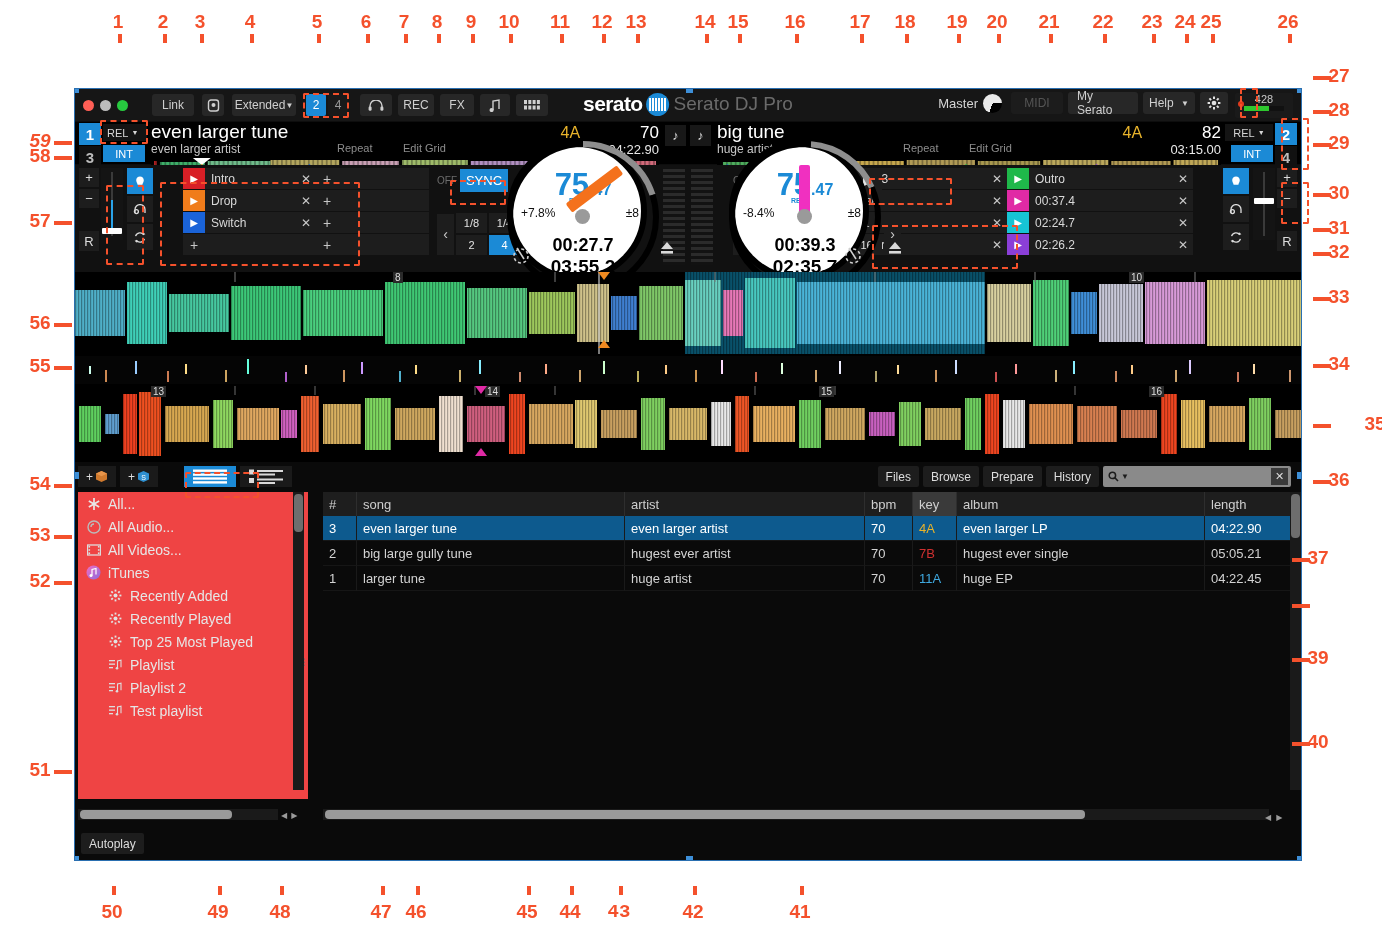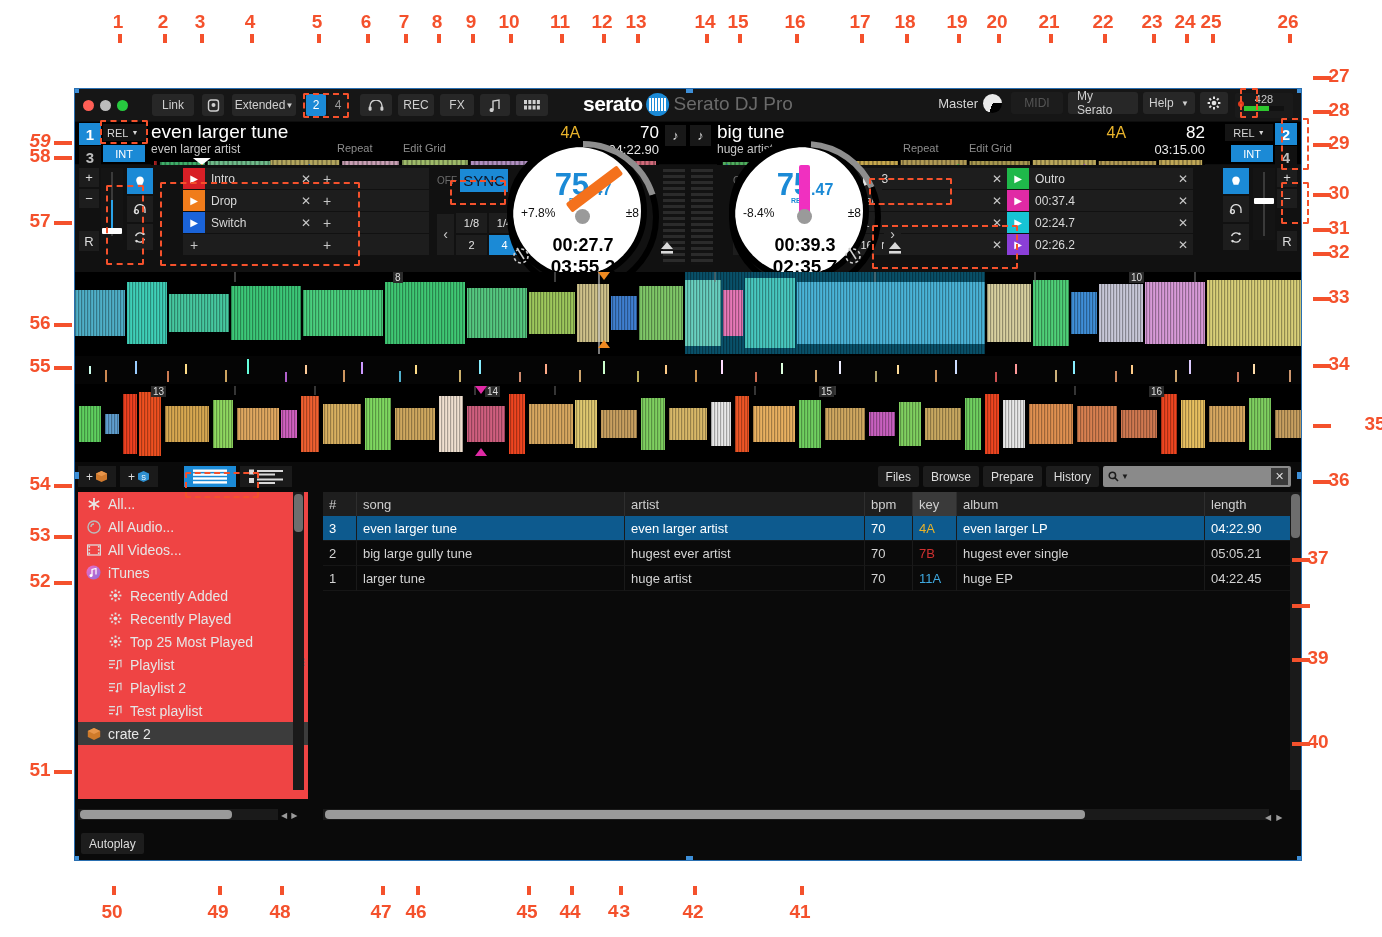--- a/index.html
+++ b/index.html
@@ -94,21 +94,21 @@
   .cueplus{ width:22px;background:#1d1d1d;color:#c6c6c6;font-size:14px;
             display:flex;align-items:center;justify-content:center;}
 
   .bj{ width:31px;height:20px;background:#1d1d1d;color:#e2e2e2;font-size:11px;
        display:flex;align-items:center;justify-content:center;}
   .bj.on{ background:#1b8ad6;color:#fff; }
   .bj.sel{ border:1.5px solid #1b8ad6; }
   .bjarr{ width:17px;height:41px;background:#1d1d1d;color:#ccc;font-size:14px;
           display:flex;align-items:center;justify-content:center;}
 
-  .syncb{ background:#1b8ad6;color:#0f172a;font-size:15px;height:23px;width:48px;
+  .syncb{ background:#1b8ad6;color:#ffffff;font-size:13px;height:23px;width:48px;
           display:flex;align-items:center;justify-content:center;}
   .offb{ color:#6d6d6d;font-size:10px; }
   .tbtn{ width:29px;height:23px;background:#1d1d1d;color:#e4e4e4;font-size:12px;
          display:flex;align-items:center;justify-content:center;}
 
   .pm{ width:20px;height:19px;background:#1d1d1d;color:#ddd;font-size:13px;
        display:flex;align-items:center;justify-content:center;}
   .slotbtn{ width:26px;height:26px;background:#1d1d1d;display:flex;align-items:center;
             justify-content:center;color:#ddd;font-size:13px; }
   .slotbtn.blue{ background:#1b8ad6; }
@@ -314,21 +314,21 @@
 
   <div class="deckhdr" style="right:0;width:614px">
     <div style="position:absolute;right:4px;top:1px" class="dnum">2</div>
     <div style="position:absolute;right:4px;top:24px" class="dnum alt">4</div>
     <div class="rel" style="position:absolute;right:28px;top:2px;width:48px;justify-content:center">
       <span>REL</span>
       <span style="font-size:7px">▼</span>
     </div>
     <div class="intb" style="position:absolute;right:28px;top:23px">INT</div>
 
-    <div style="position:absolute;right:96px;top:0px;left:30px;">
+    <div style="position:absolute;right:80px;top:0px;left:30px;">
       <div style="display:flex;justify-content:space-between;align-items:baseline">
         <span class="ttl">big tune</span>
         <span class="keyv" style="margin-left:auto;margin-right:60px">4A</span>
         <span class="bpmv">82</span>
       </div>
       <div style="display:flex;align-items:baseline;position:relative;margin-top:-1px">
         <span class="art">huge artist</span>
         <span class="meta" style="position:absolute;left:186px">Repeat</span>
         <span class="meta" style="position:absolute;left:252px">Edit Grid</span>
         <span class="timev" style="position:absolute;right:0">03:15.00</span>
@@ -1017,29 +1017,20 @@
                   <rect x="0" y="2" width="6" height="1.3"></rect>
                   <rect x="0" y="5.5" width="6" height="1.3"></rect>
                   <rect x="0" y="9" width="4" height="1.3"></rect>
                 </g>
                 <path d="M8.5 10V3l3.5-.8v7" fill="none" stroke="#ddd" stroke-width="1.1"></path>
                 <circle cx="8" cy="10.3" r="1.3" fill="#ddd"></circle>
               </svg>
             </span>
             <span>Test playlist</span>
           </div>
-          <div class="crate sel">
-            <span style="display: flex; width: 15px; justify-content: center;">
-              <svg width="14" height="14" viewBox="0 0 14 14">
-                <polygon points="7,1 13.2,4 13.2,10 7,13 0.8,10 0.8,4" fill="#cf7a2a"></polygon>
-                <polygon points="7,1 13.2,4 7,7 0.8,4" fill="#e8954a"></polygon>
-              </svg>
-            </span>
-            <span>crate 2</span>
-          </div>
         </div>
     </div>
     <div class="scrollv" style="left:218px;top:30px;bottom:70px">
       <i style="top:2px;height:38px"></i>
     </div>
     <div class="scrollh" style="left:3px;width:200px;bottom:40px">
       <i style="left:2px;width:152px"></i>
     </div>
     <div style="position:absolute;left:206px;bottom:38px;width:30px;height:13px;display:flex;gap:4px;
                 align-items:center;color:#9a9a9a;font-size:8px">

